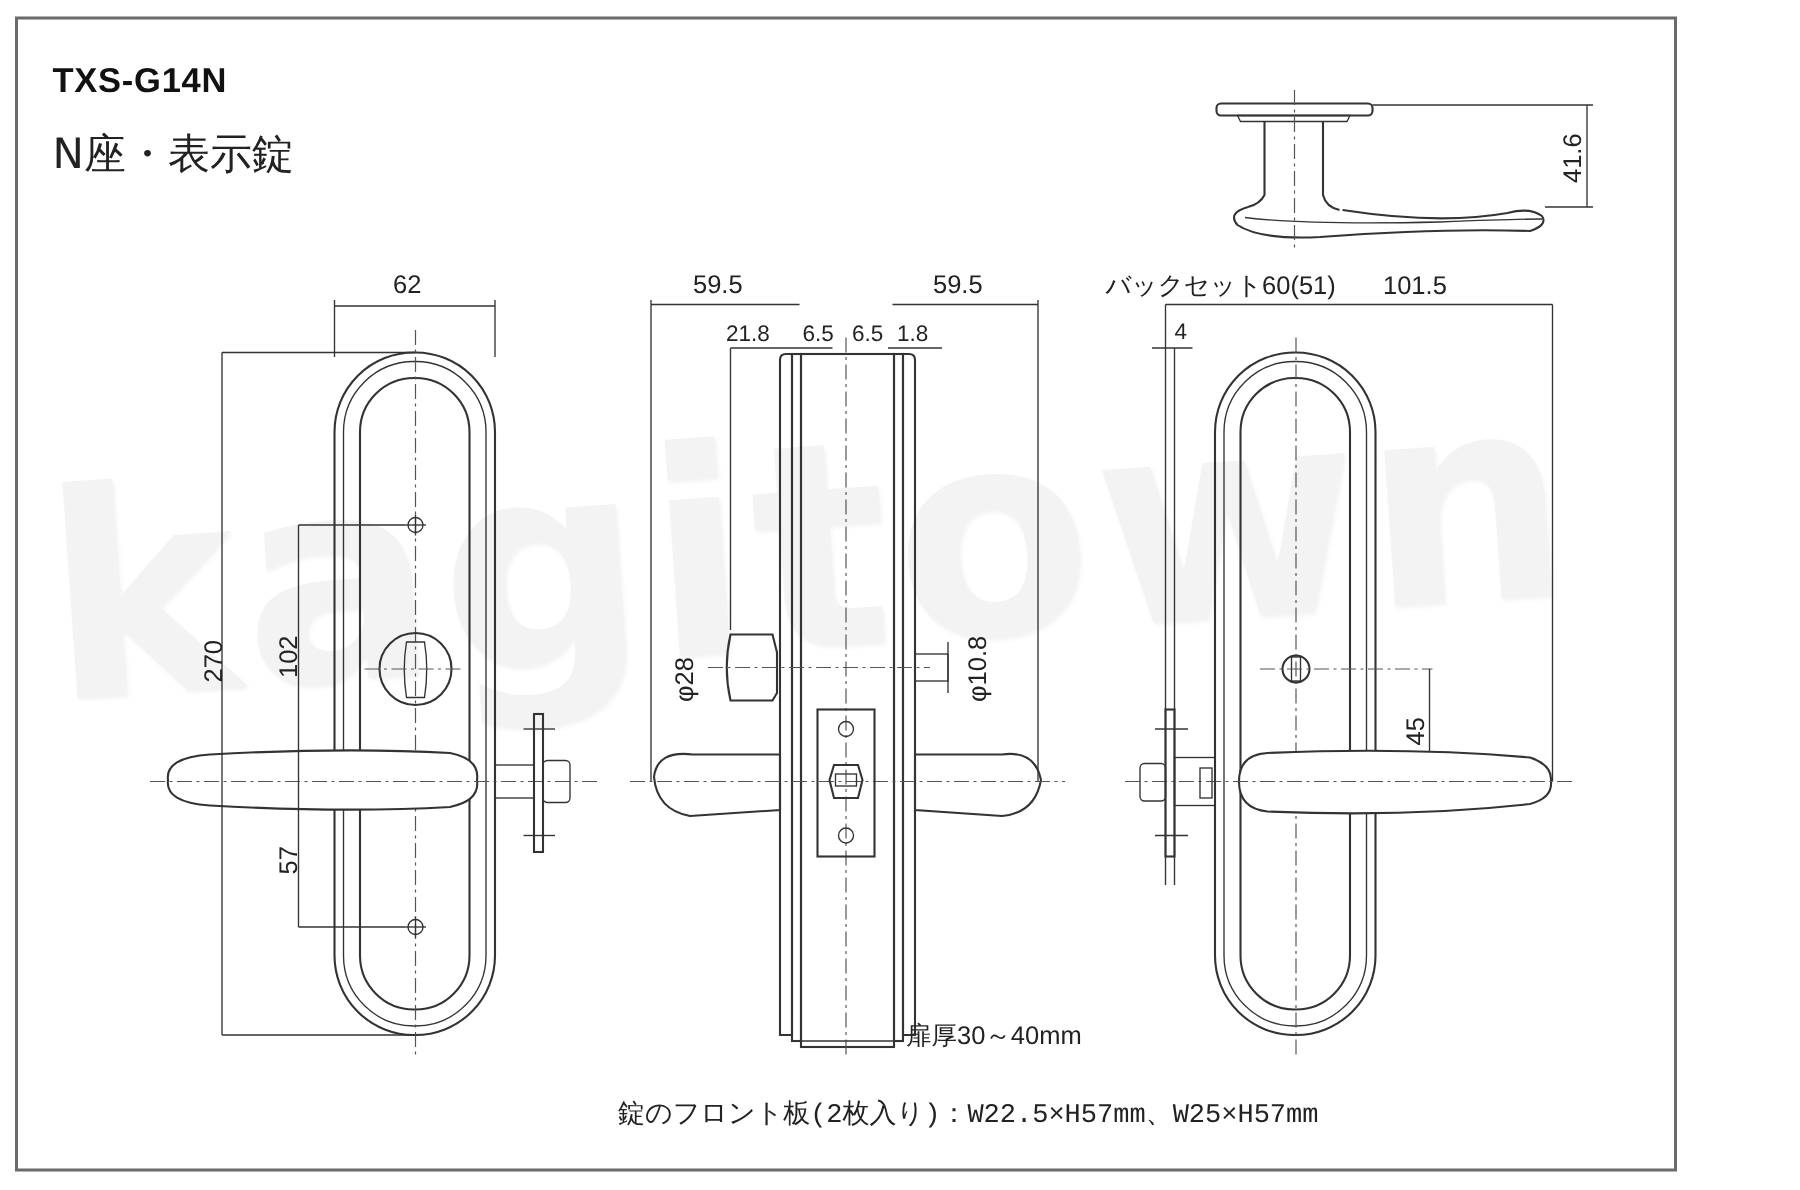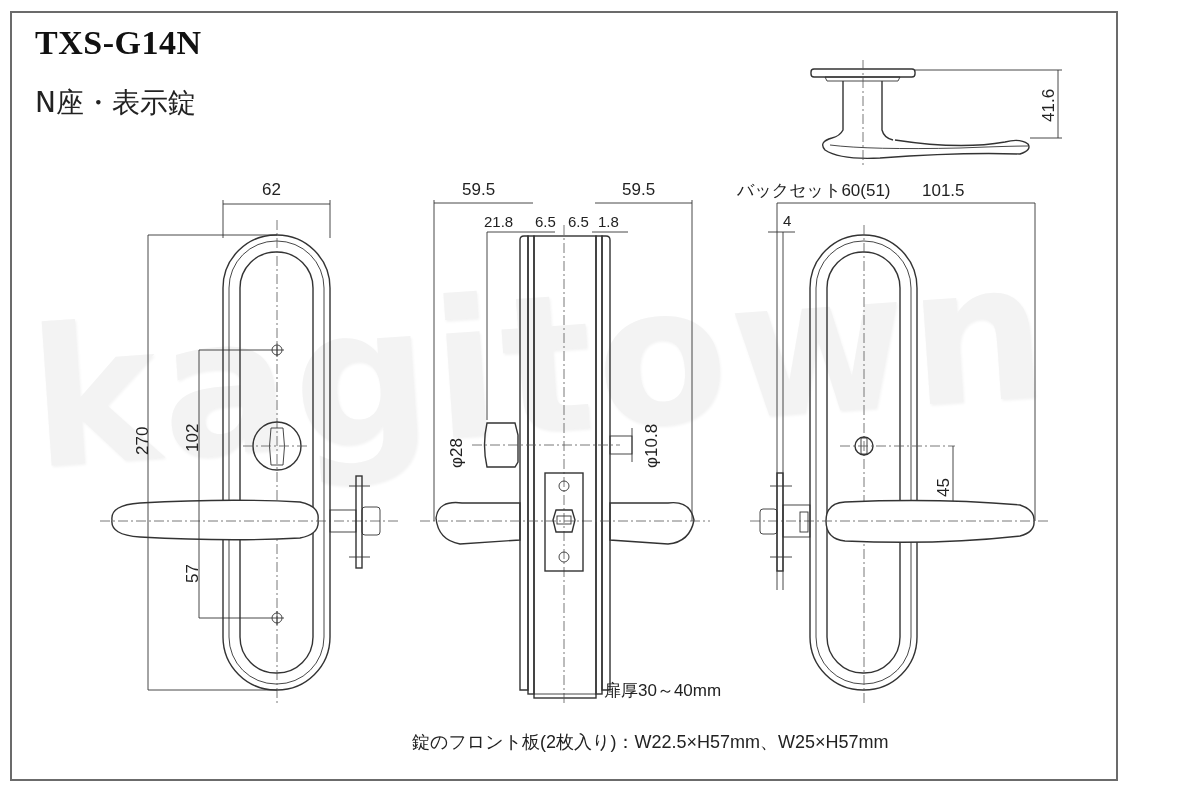--- a/index.html
+++ b/index.html
@@ -1,25 +1,25 @@
 <!DOCTYPE html>
 <html><head>
 <meta charset="utf-8">
 <style>
   html, body { margin:0; padding:0; background:#ffffff; }
   body { width:1200px; height:793px; position:relative; overflow:hidden; font-family:"Liberation Sans","DejaVu Sans",sans-serif; color:#222; }
   #sheet { position:absolute; left:0; top:0; width:1200px; height:793px; }
   .frame { position:absolute; left:10px; top:11px; width:1108px; height:770px; border:2px solid #6b6b6b; box-sizing:border-box; }
-  .title { position:absolute; left:35px; top:24px; font-size:34px; font-weight:bold; letter-spacing:0.5px; color:#111; font-family:Liberation Serif, serif; }
+  .title { position:absolute; left:35px; top:40px; font-size:23px; font-weight:bold; letter-spacing:0.5px; color:#111; font-family:Liberation Sans, sans-serif; }
   .subtitle { position:absolute; left:35px; top:84px; font-size:28px; color:#222; font-family:"DejaVu Sans",sans-serif; }
   .watermark { position:absolute; left:30px; top:255px; font-size:190px; font-weight:bold; color:#f3f3f3; letter-spacing:4px; transform:rotate(-4deg); font-family:"DejaVu Sans",sans-serif; text-shadow: 1px 2px 3px rgba(0,0,0,0.05); white-space:nowrap; pointer-events:none; }
   svg { position:absolute; left:0; top:0; }
   .dim { font-size:17px; fill:#222; font-family:"Liberation Sans",sans-serif; }
   .dimsm { font-size:15px; fill:#222; font-family:"Liberation Sans",sans-serif; }
-  .note { position:absolute; font-size:18px; color:#222; font-family:Liberation Sans, sans-serif; white-space:nowrap; }
+  .note { position:absolute; font-size:18px; color:#222; font-family:Liberation Mono, monospace; white-space:nowrap; }
   .ln { stroke:#333; stroke-width:1.4; fill:none; }
   .thin { stroke:#333; stroke-width:0.9; fill:none; }
   .cl { stroke:#555; stroke-width:0.8; stroke-dasharray:10 3 2 3; fill:none; }
   .fillw { fill:#fff; stroke:#333; stroke-width:1.4; }
 </style>
 </head>
 <body>
 
 <div id="sheet">
   <div class="watermark">kagitown</div>

